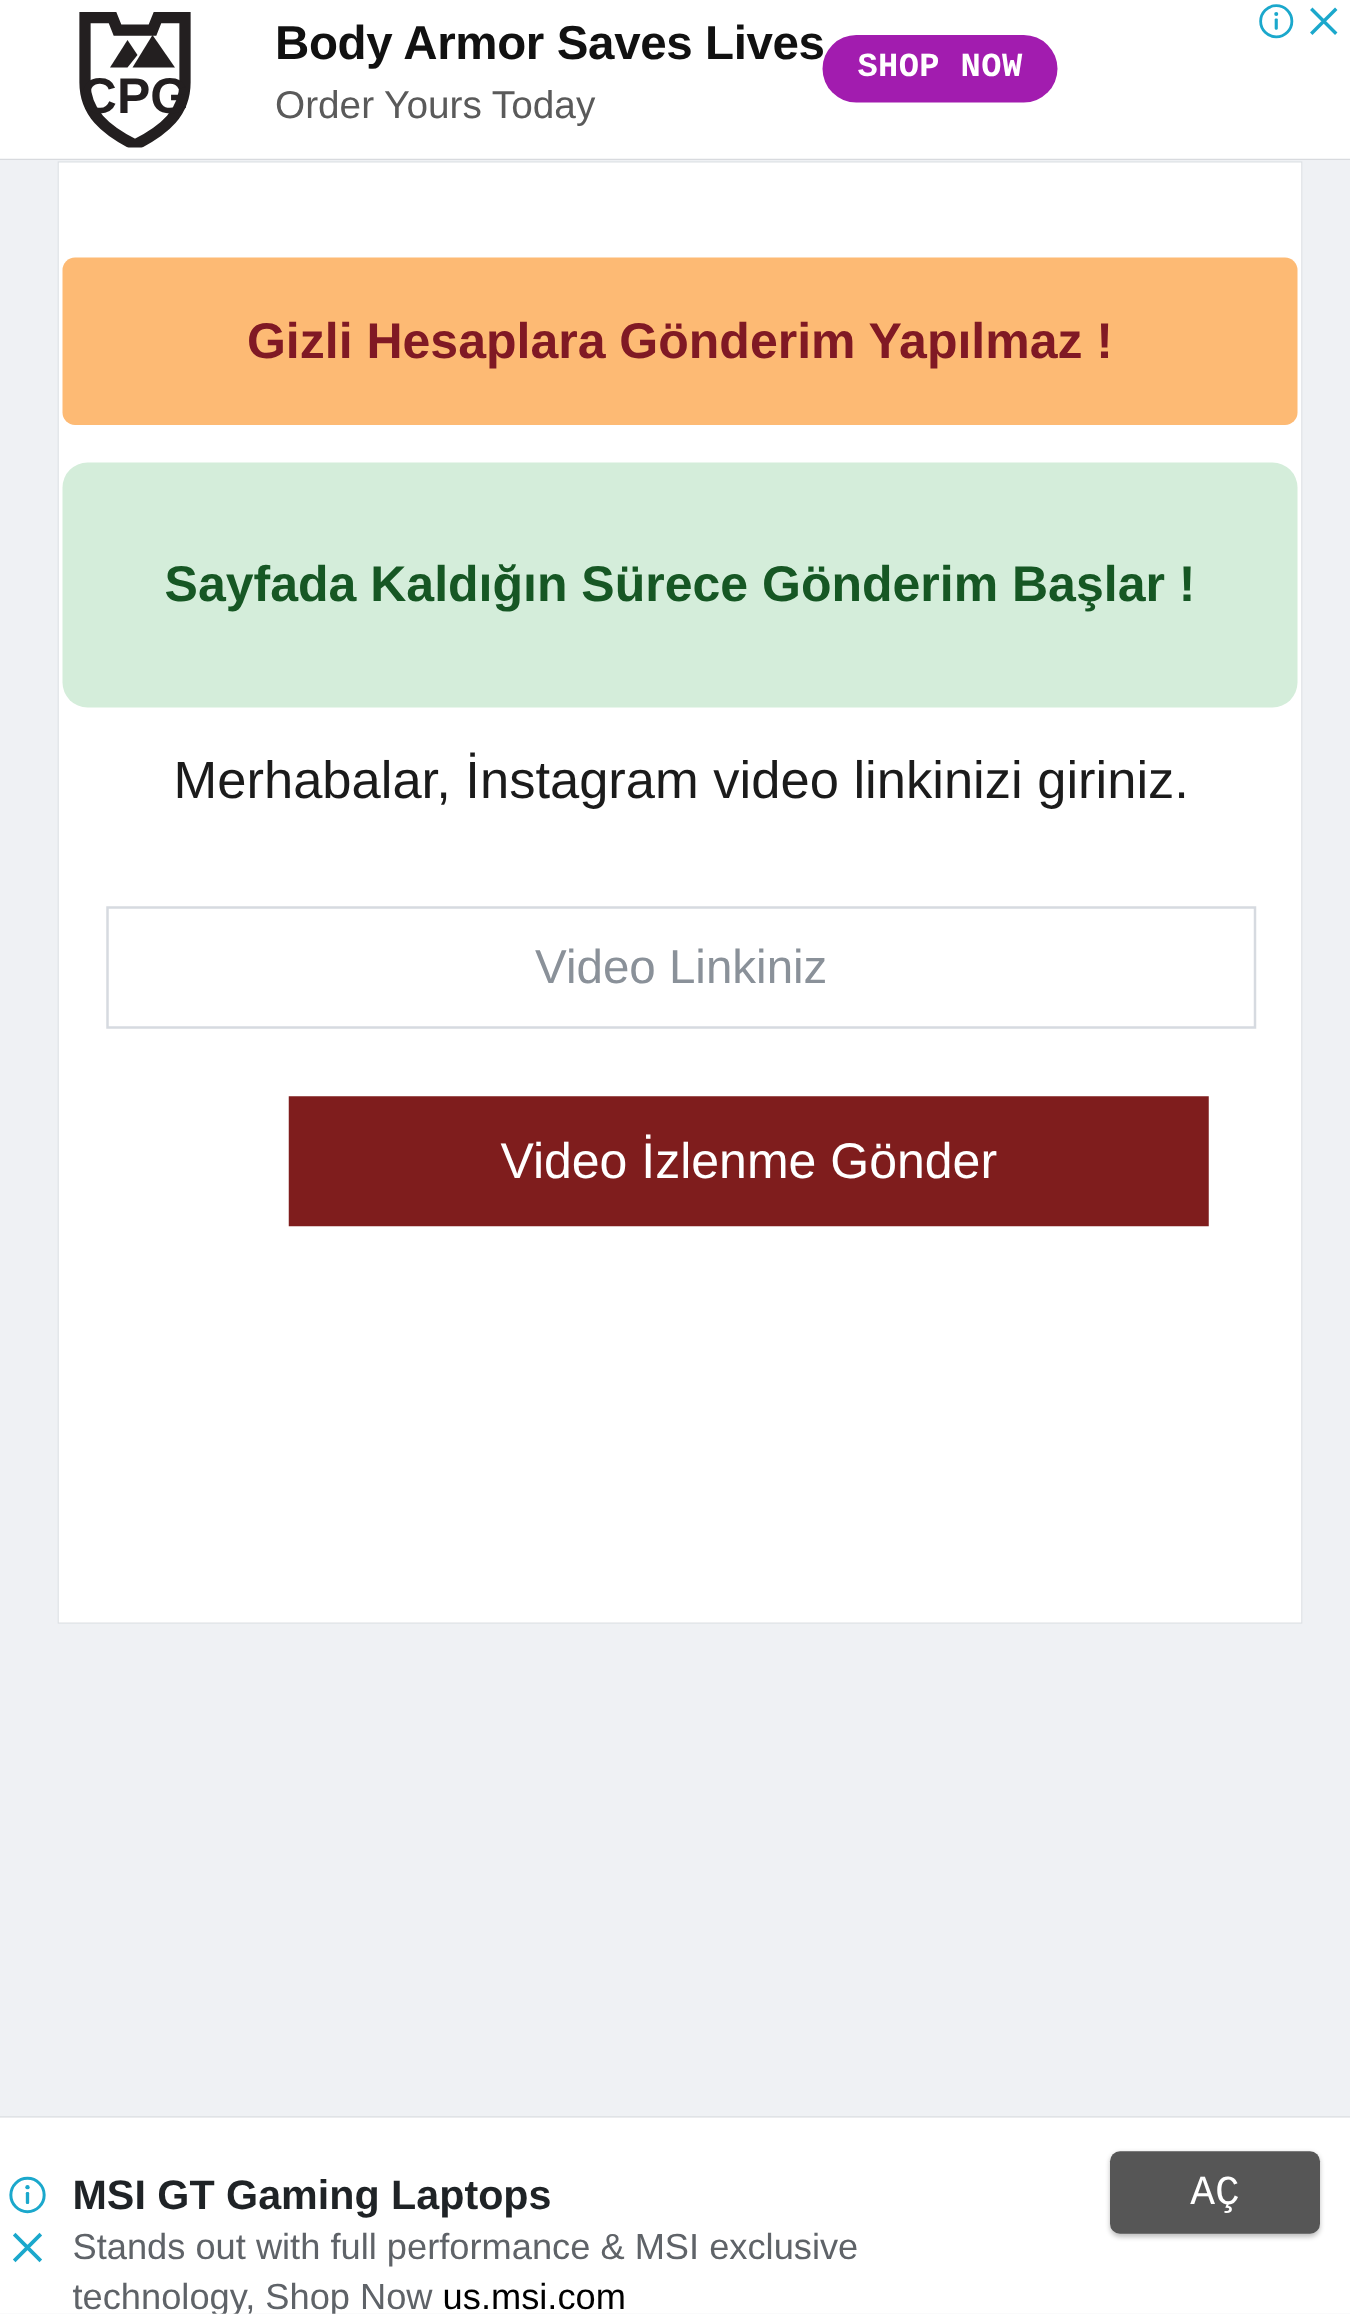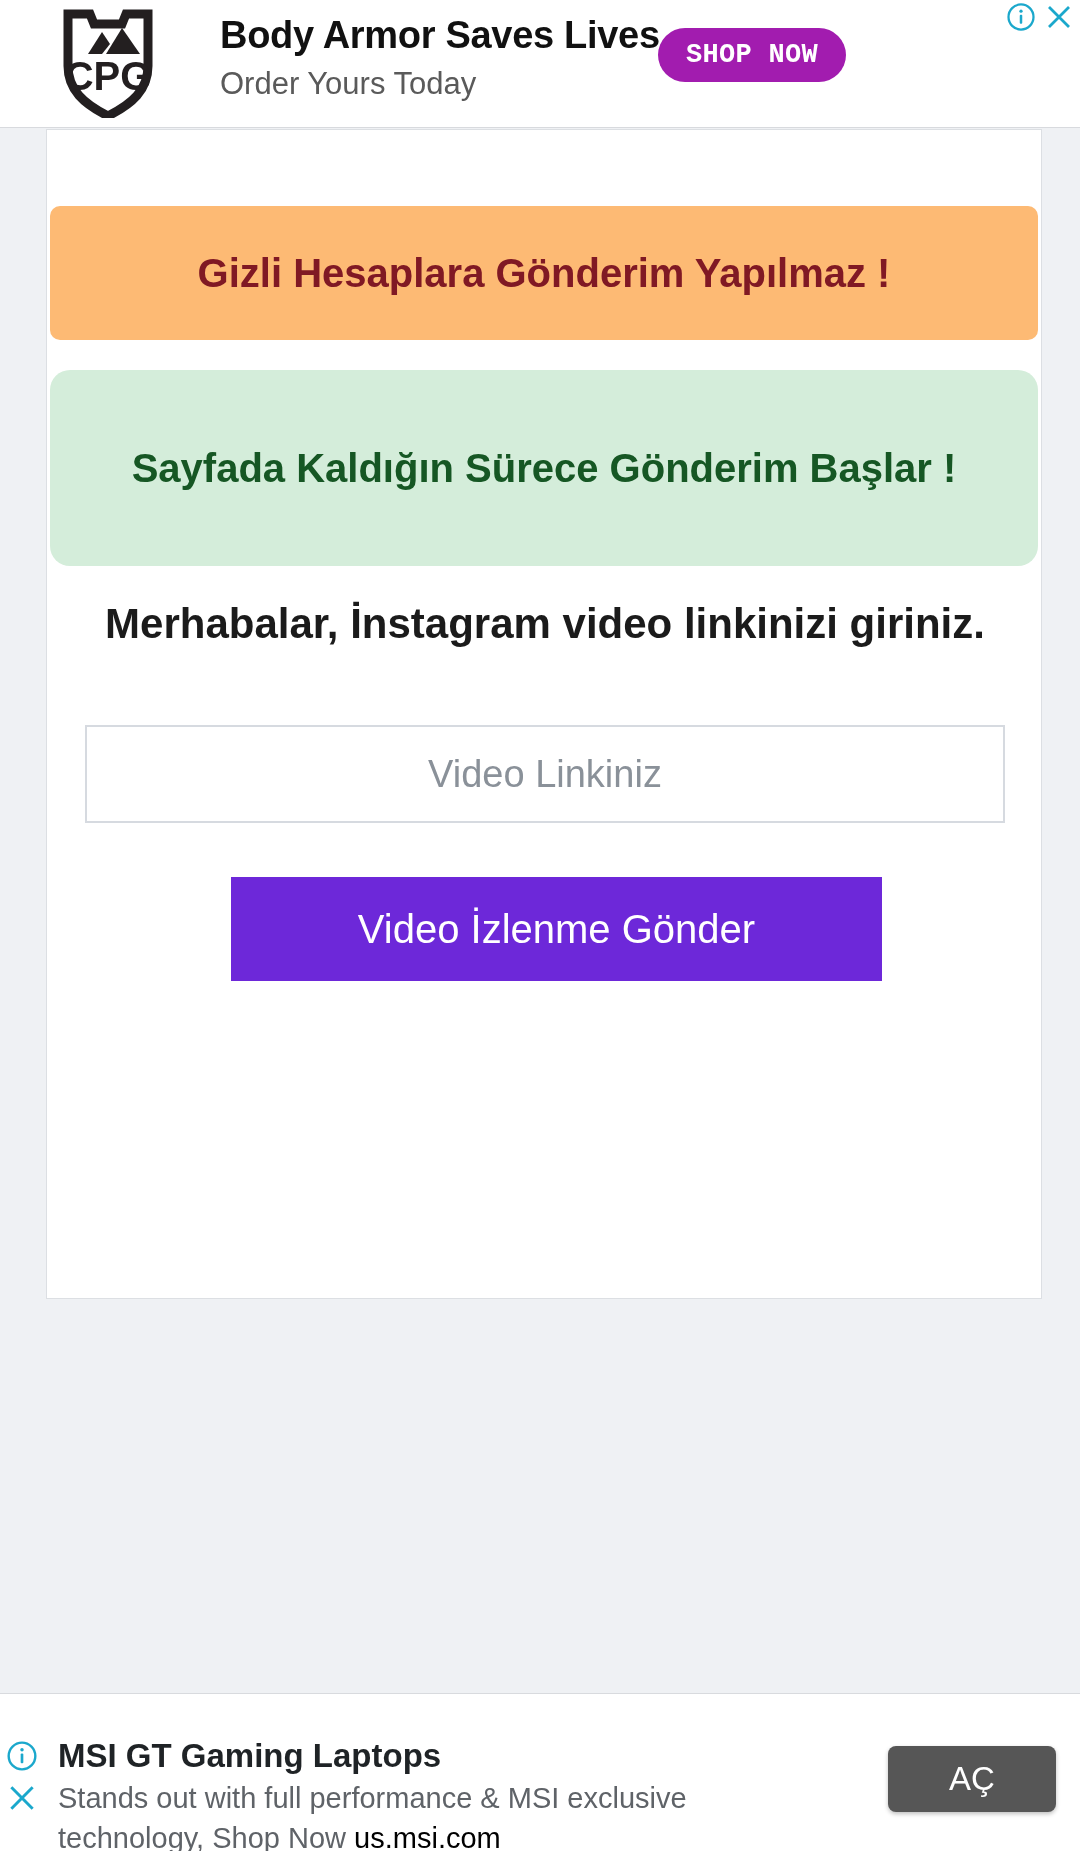--- a/index.html
+++ b/index.html
@@ -148,21 +148,21 @@
     border-radius: 20px;
   }
 
   .form-heading {
     position: absolute;
     left: 40px;
     top: 465px;
     width: 916px;
     text-align: center;
     font-size: 42px;
-    font-weight: bold;
+    font-weight: normal;
     color: #1b1b1b;
     line-height: 58px;
   }
 
   .link-input {
     position: absolute;
     left: 38px;
     top: 595px;
     width: 920px;
     height: 98px;
@@ -179,23 +179,23 @@
   }
   .link-input::placeholder {
     color: #8a9199;
     opacity: 1;
   }
 
   .submit-btn {
     position: absolute;
     left: 184px;
     top: 747px;
-    width: 651px;
+    width: 736px;
     height: 104px;
-    background: #6d28d9;
+    background: #7f1d1d;
     border: none;
     border-radius: 0;
     color: #ffffff;
     font-family: "Liberation Sans", sans-serif;
     font-size: 40px;
     font-weight: normal;
     cursor: pointer;
     padding: 0;
   }
 
@@ -244,28 +244,28 @@
     font-weight: normal;
     color: #5f6368;
     line-height: 40px;
   }
   .bottom-ad-desc .url {
     color: #000000;
   }
   .ac-btn {
     position: absolute;
     right: 24px;
-    top: 52px;
+    top: 27px;
     width: 168px;
     height: 66px;
     background: #565656;
     border: none;
     border-radius: 8px;
     color: #ffffff;
-    font-family: Liberation Sans, sans-serif;
+    font-family: Liberation Mono, monospace;
     font-size: 33px;
     font-weight: normal;
     cursor: pointer;
     padding: 0;
     box-shadow: 0 2px 4px rgba(0,0,0,0.25);
   }
 </style>
 </head>
 <body>
 

